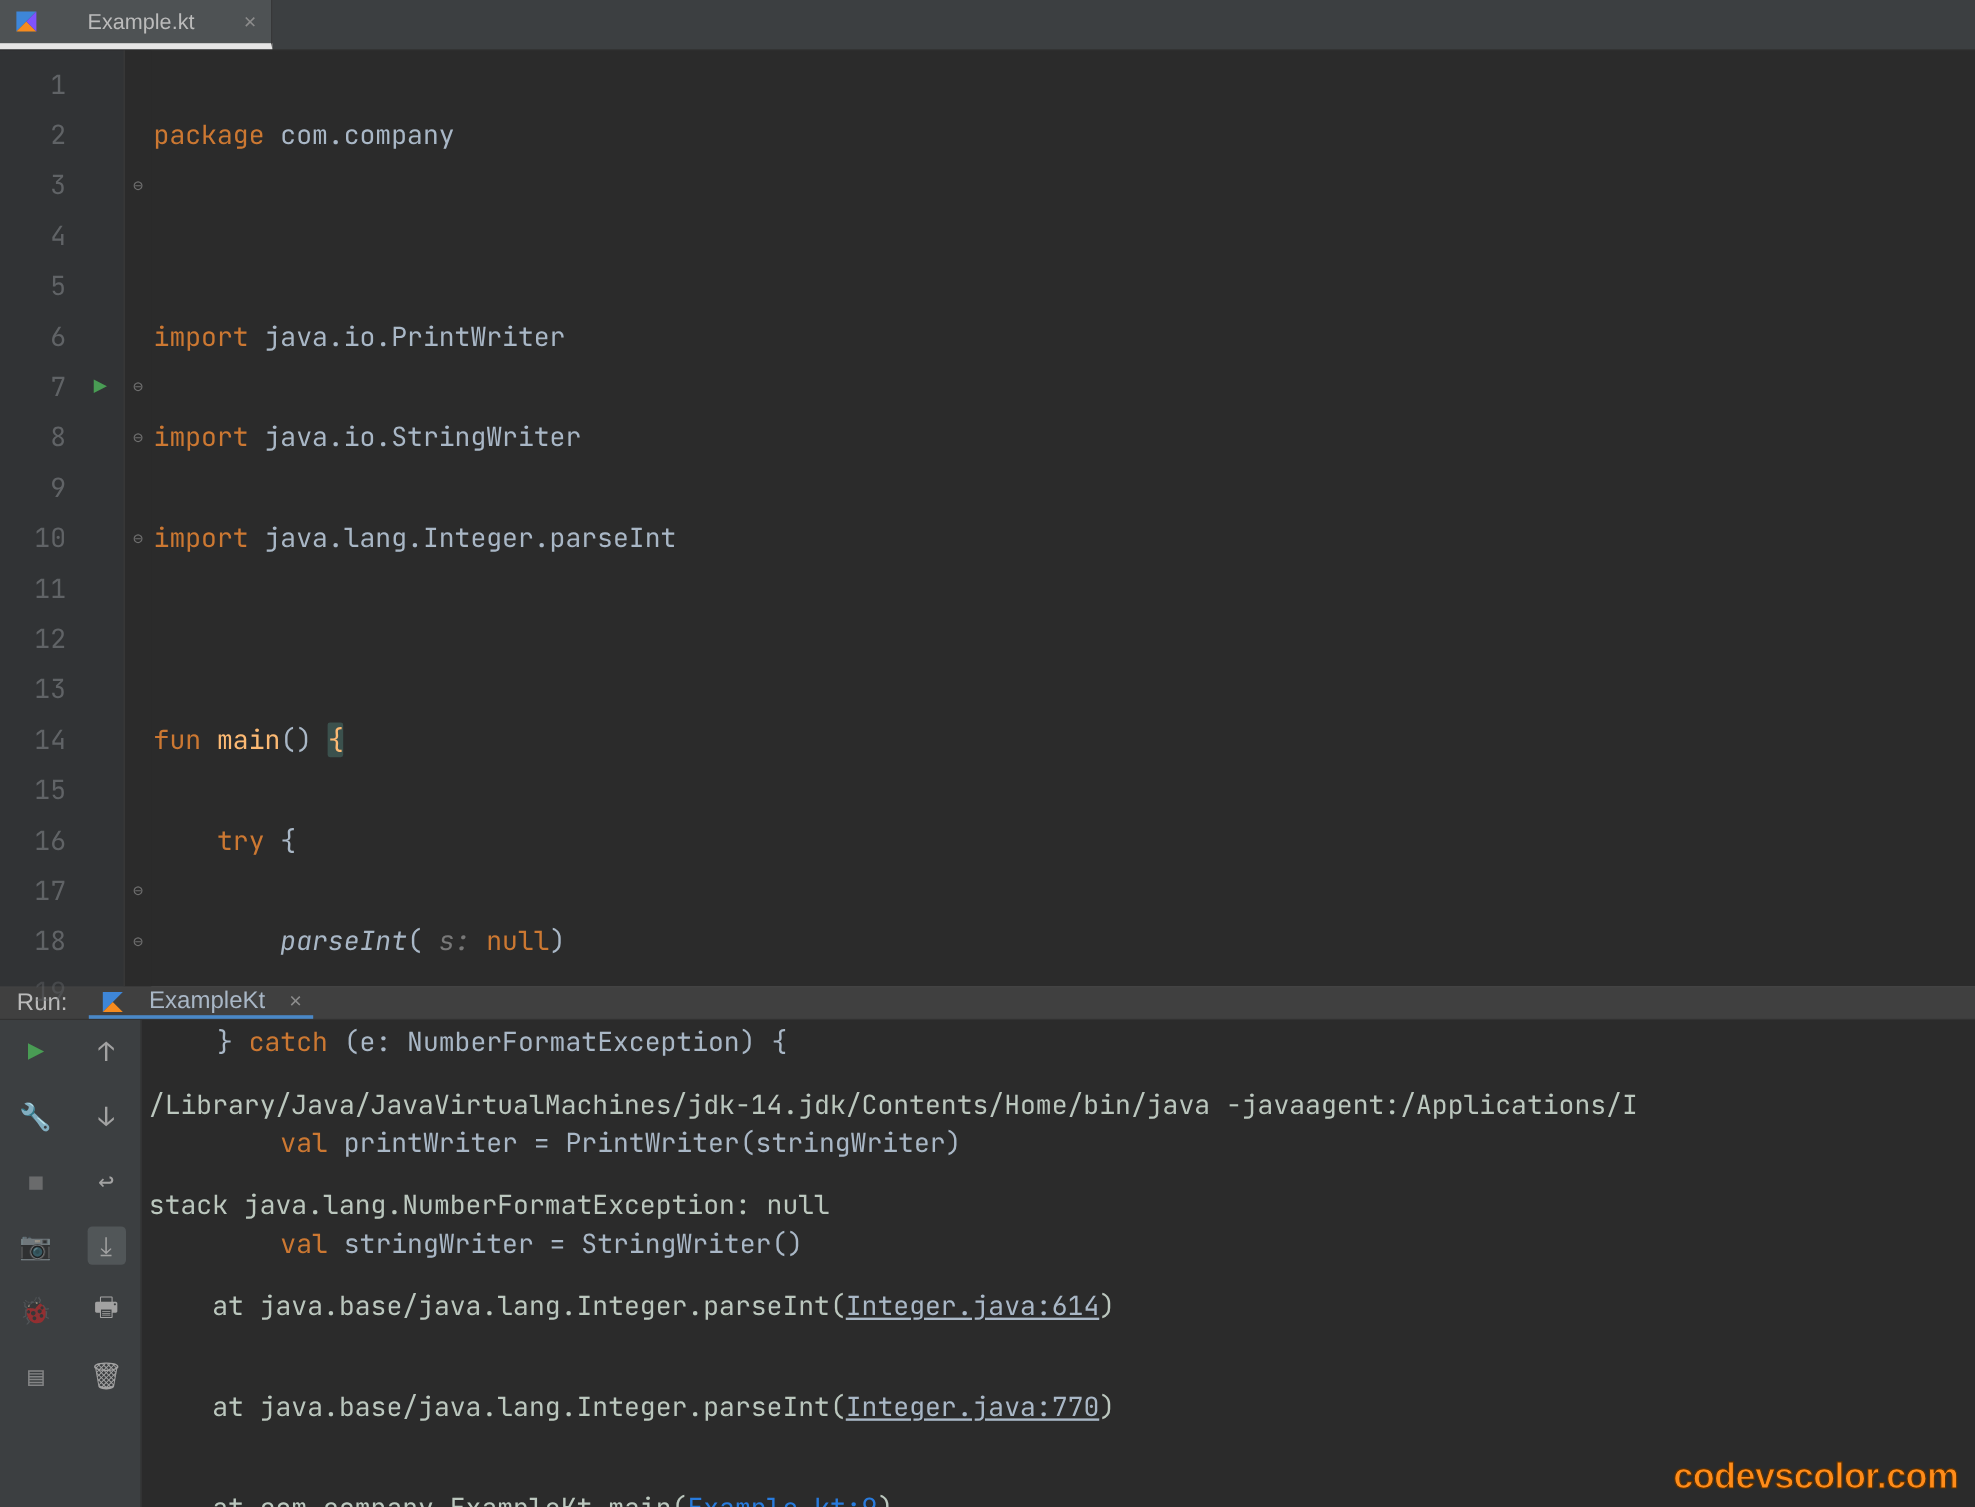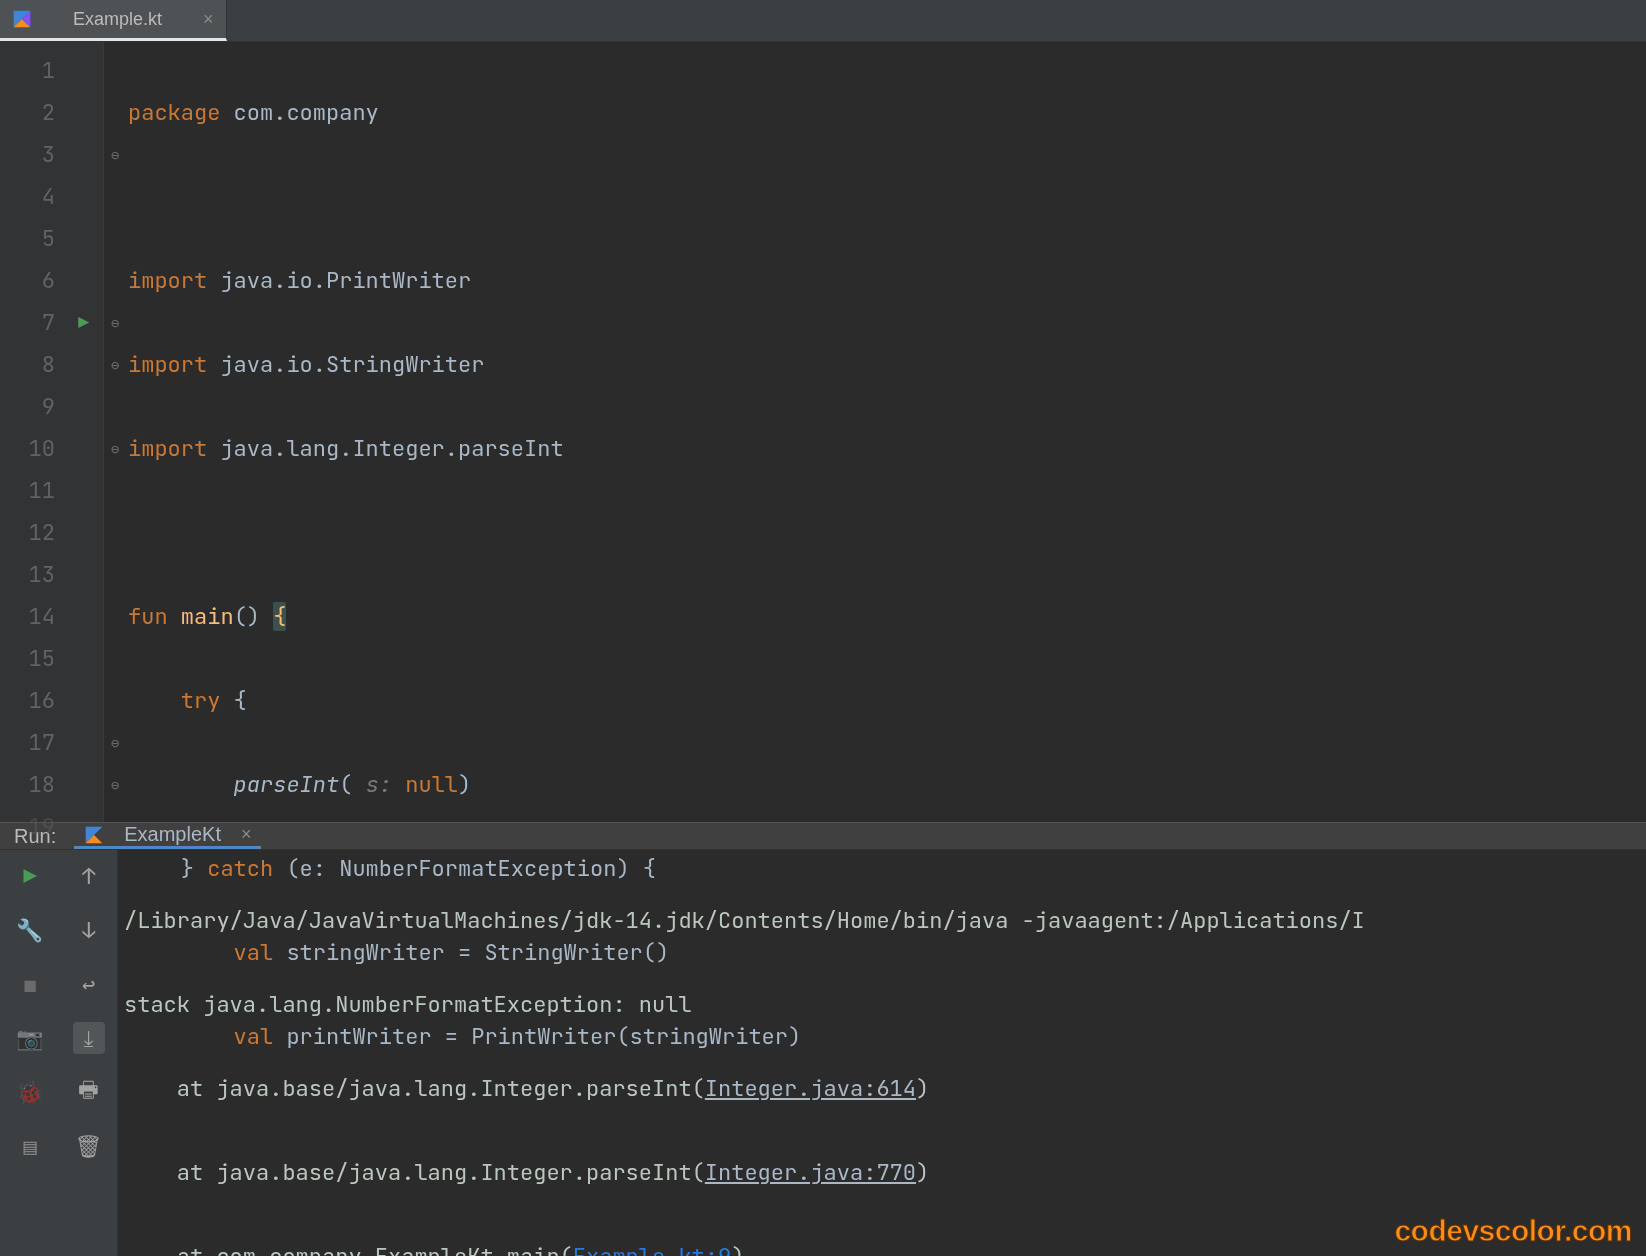--- a/index.html
+++ b/index.html
@@ -21,21 +21,21 @@
 .tab {
   display:flex; align-items:center;
   padding:0 12px; gap:8px;
   background:#4e5254;
   color:#bbbbbb;
   font-family:"Segoe UI","Arial",sans-serif;
   font-size:18px;
   border-right:1px solid #323232;
   cursor:pointer;
 }
-.tab.active-tab { border-bottom:3px solid #e5e5e5;gap:41px; }
+.tab.active-tab { border-bottom:5px solid #e5e5e5;gap:41px; }
 .close-x { color:#8c8c8c; font-size:18px; }
 .kt-icon { width:20px; height:20px; display:inline-block; }
 
 
 .editor {
   display:flex; height:780px;
   background:#2b2b2b;
 }
 .gutter {
   width:104px;
@@ -209,22 +209,22 @@
 <div class="code-row"><span class="kw">package</span><span> com.company</span></div>
 <div class="code-row"></div>
 <div class="code-row"><span class="kw">import</span><span> java.io.PrintWriter</span></div>
 <div class="code-row"><span class="kw">import</span><span> java.io.StringWriter</span></div>
 <div class="code-row"><span class="kw">import</span><span> java.lang.Integer.parseInt</span></div>
 <div class="code-row"></div>
 <div class="code-row"><span class="kw">fun</span><span class="fn"> main</span><span>() </span><span class="fn br-hl">{</span></div>
 <div class="code-row"><span>    </span><span class="kw">try</span><span> {</span></div>
 <div class="code-row"><span>        </span><span class="ital">parseInt</span><span>( </span><span class="hint">s:</span><span class="kw"> null</span><span>)</span></div>
 <div class="code-row"><span>    } </span><span class="kw">catch</span><span> (e: NumberFormatException) {</span></div>
+<div class="code-row"><span>        </span><span class="kw">val</span><span> printWriter = PrintWriter(stringWriter)</span></div>
 <div class="code-row"><span>        </span><span class="kw">val</span><span> stringWriter = StringWriter()</span></div>
-<div class="code-row"><span>        </span><span class="kw">val</span><span> printWriter = PrintWriter(stringWriter)</span></div>
 <div class="code-row"></div>
 
 
 
 
   </div>
 </div>
 
 <div class="run-window">
   <div class="run-header">

